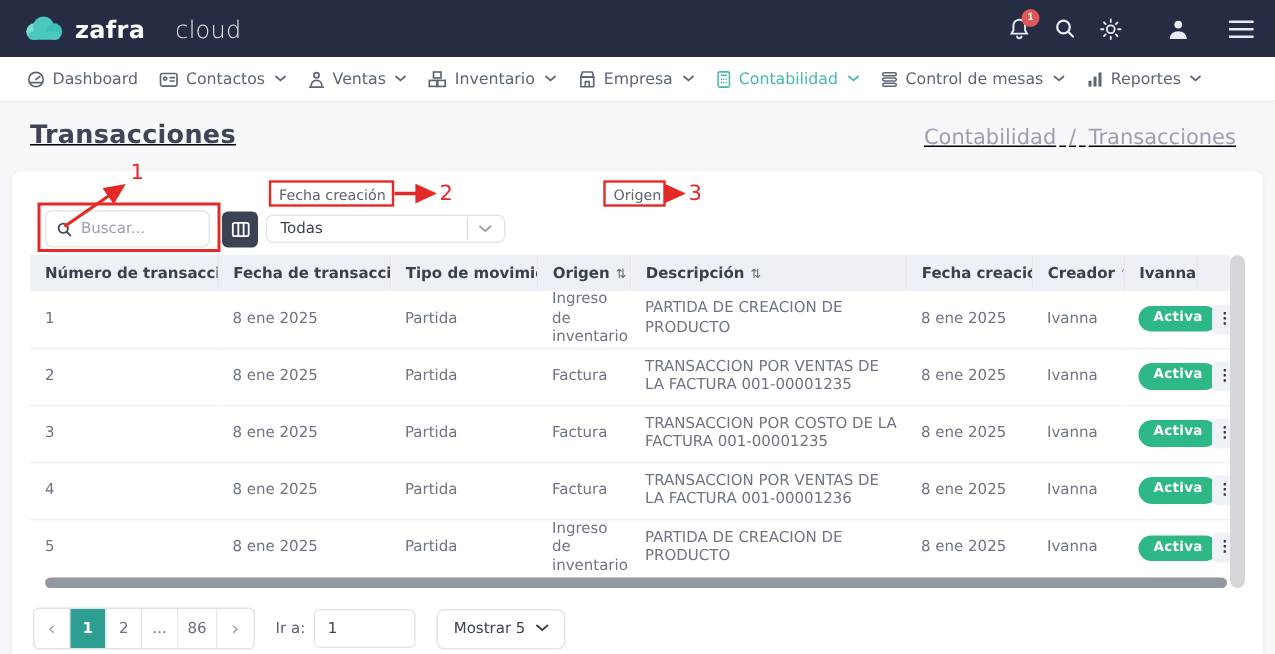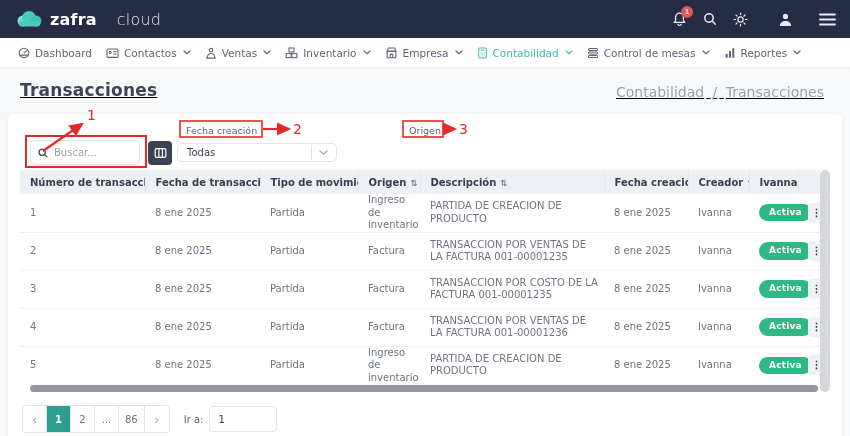--- a/index.html
+++ b/index.html
@@ -405,20 +405,28 @@
     <div class="pgroup">
       <button class="pbtn nav-prev"></button>
       <button class="pbtn active">1</button>
       <button class="pbtn">2</button>
       <button class="pbtn">...</button>
       <button class="pbtn">86</button>
       <button class="pbtn nav-next"></button>
     </div>
     <span class="goto-label">Ir a:</span>
     <input type="text" class="goto-input" value="1" style="">
+    <button class="show-btn">
+      <span>Mostrar 5</span>
+      <span style="display:flex;">
+        <svg width="9" height="6" viewBox="0 0 9 6" fill="none" stroke="#3c4352" stroke-width="1.3" stroke-linecap="round">
+            <path d="M1 1l3.5 3L8 1"></path>
+          </svg>
+      </span>
+    </button>
   </div>
 </div>
 
 <svg class="overlay" viewBox="0 0 850 436">
   <defs>
     <marker id="arrhead" markerWidth="7" markerHeight="7" refX="5.5" refY="3" orient="auto">
       <path d="M0,0 L6.5,3 L0,6 z" fill="#e42a26"></path>
     </marker>
   </defs>
   <rect x="26" y="136" width="120" height="31" fill="none" stroke="#e42a26" stroke-width="2"></rect>

